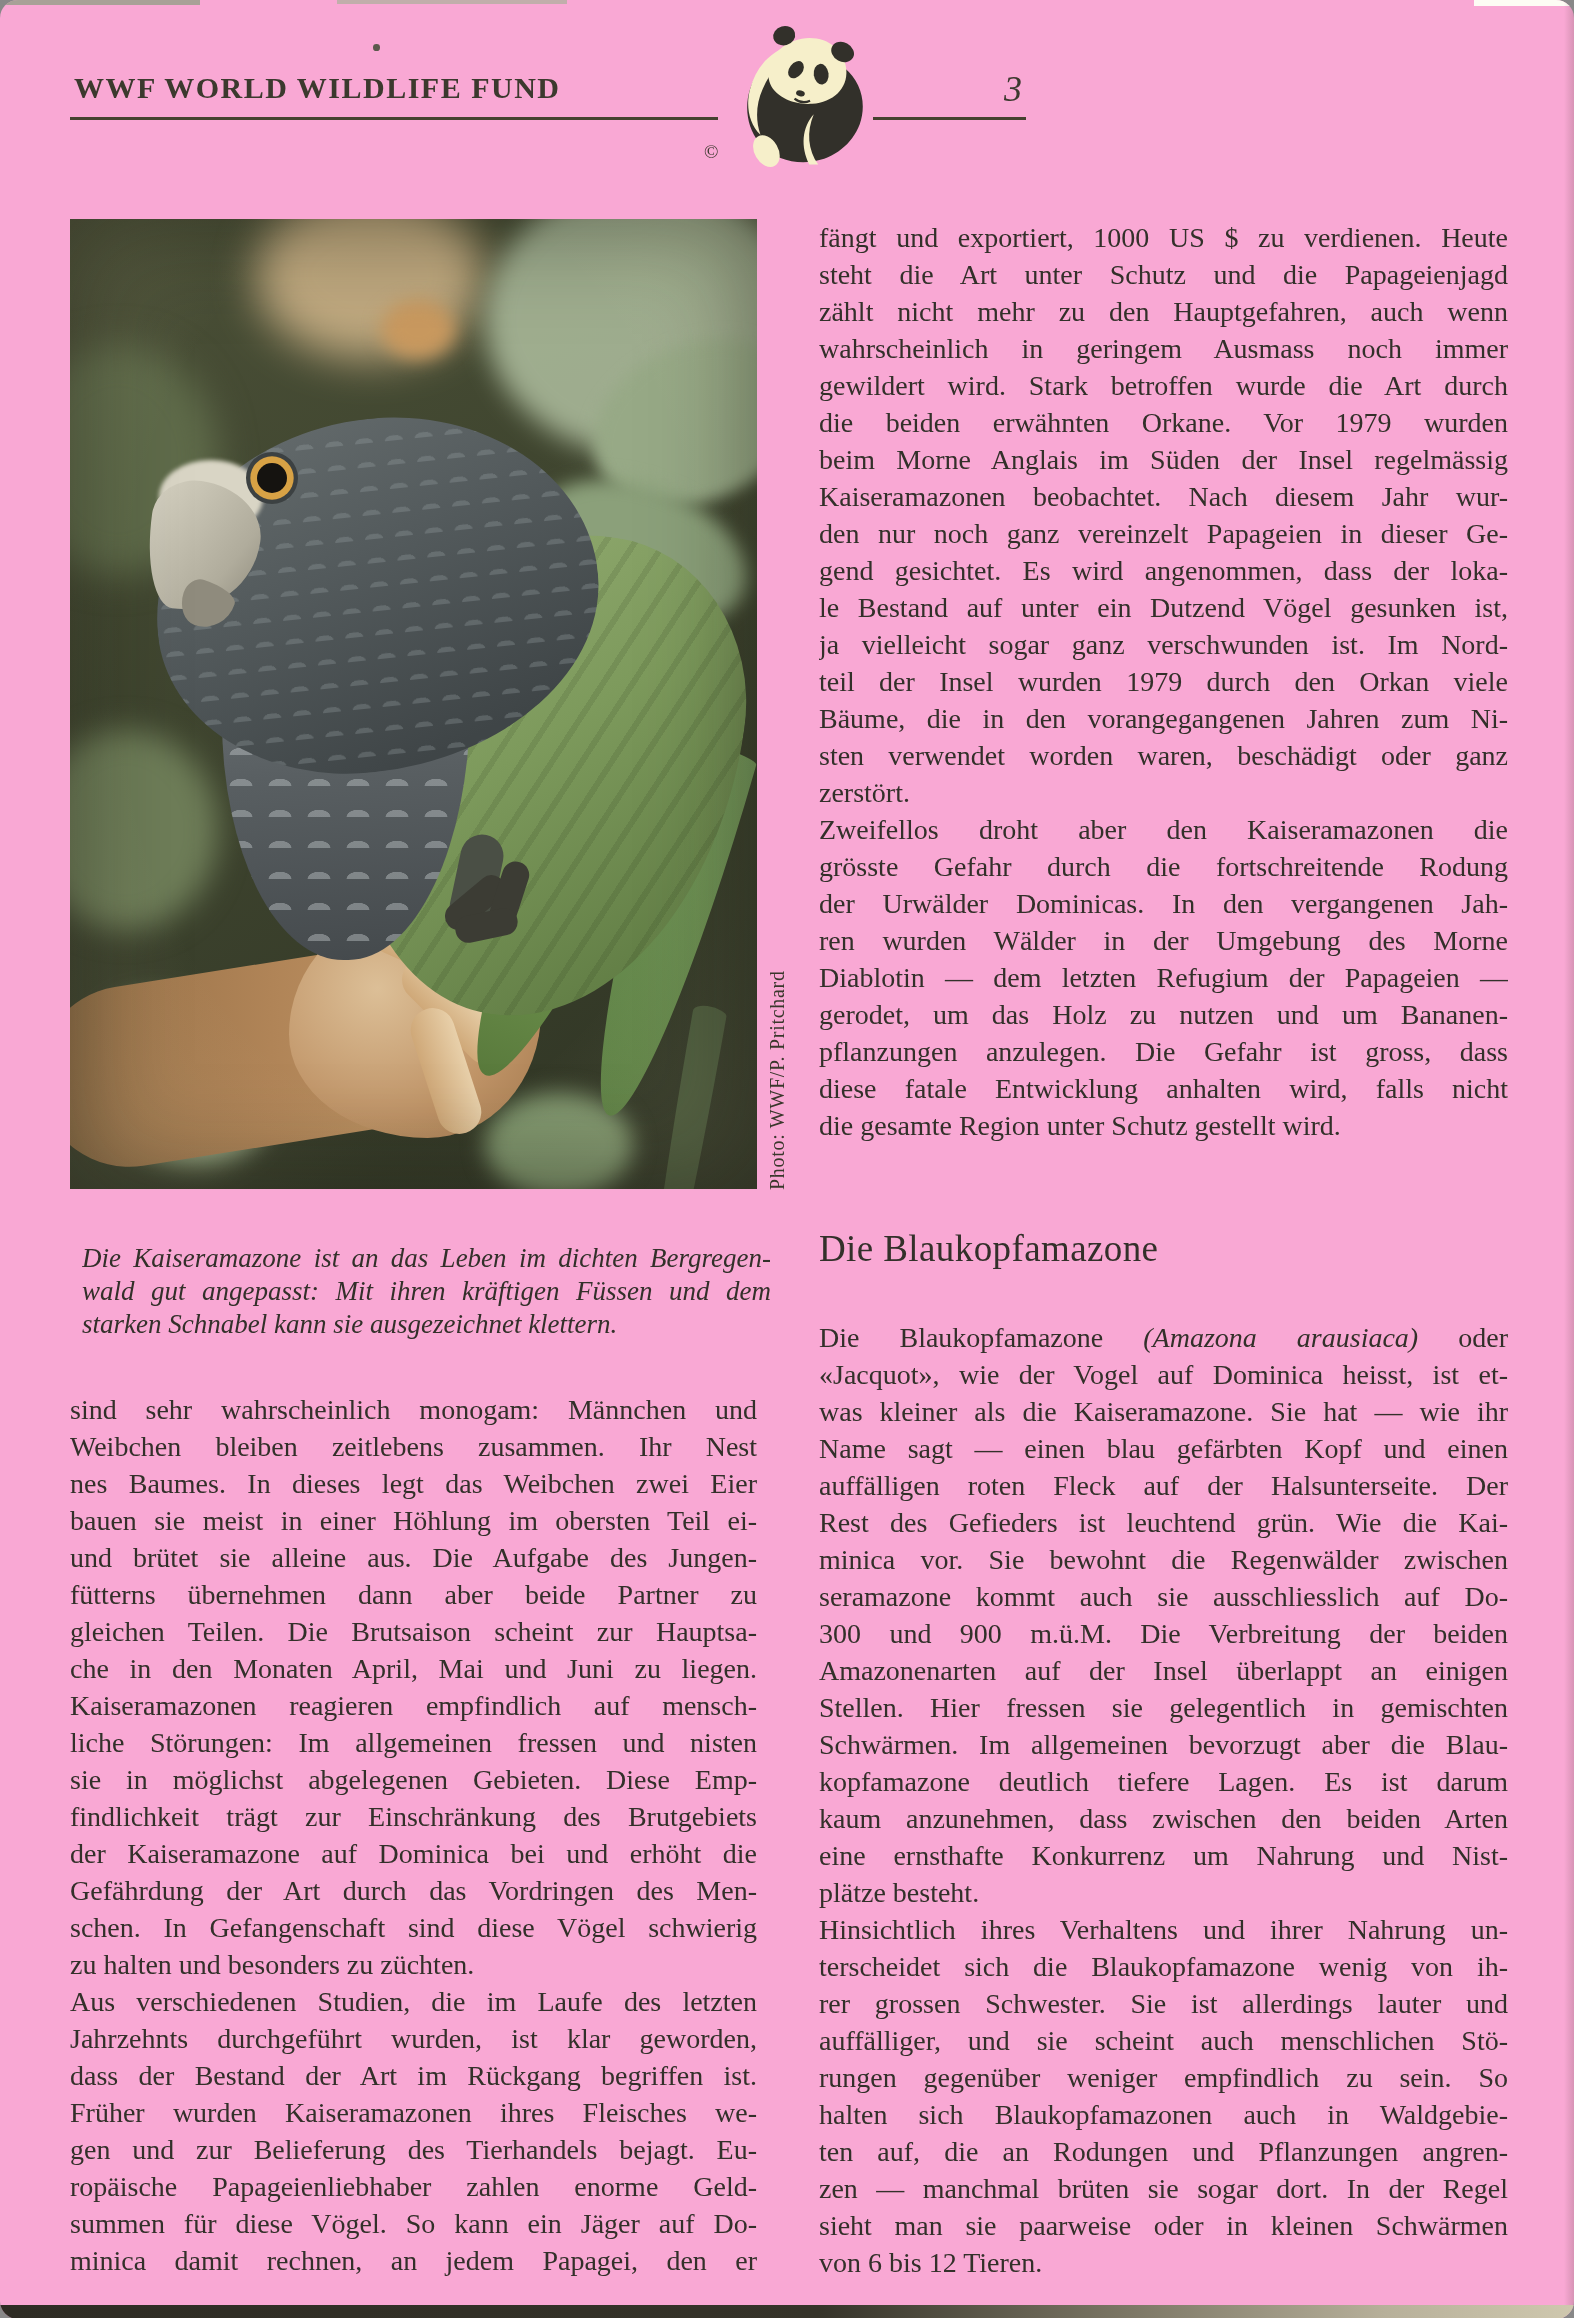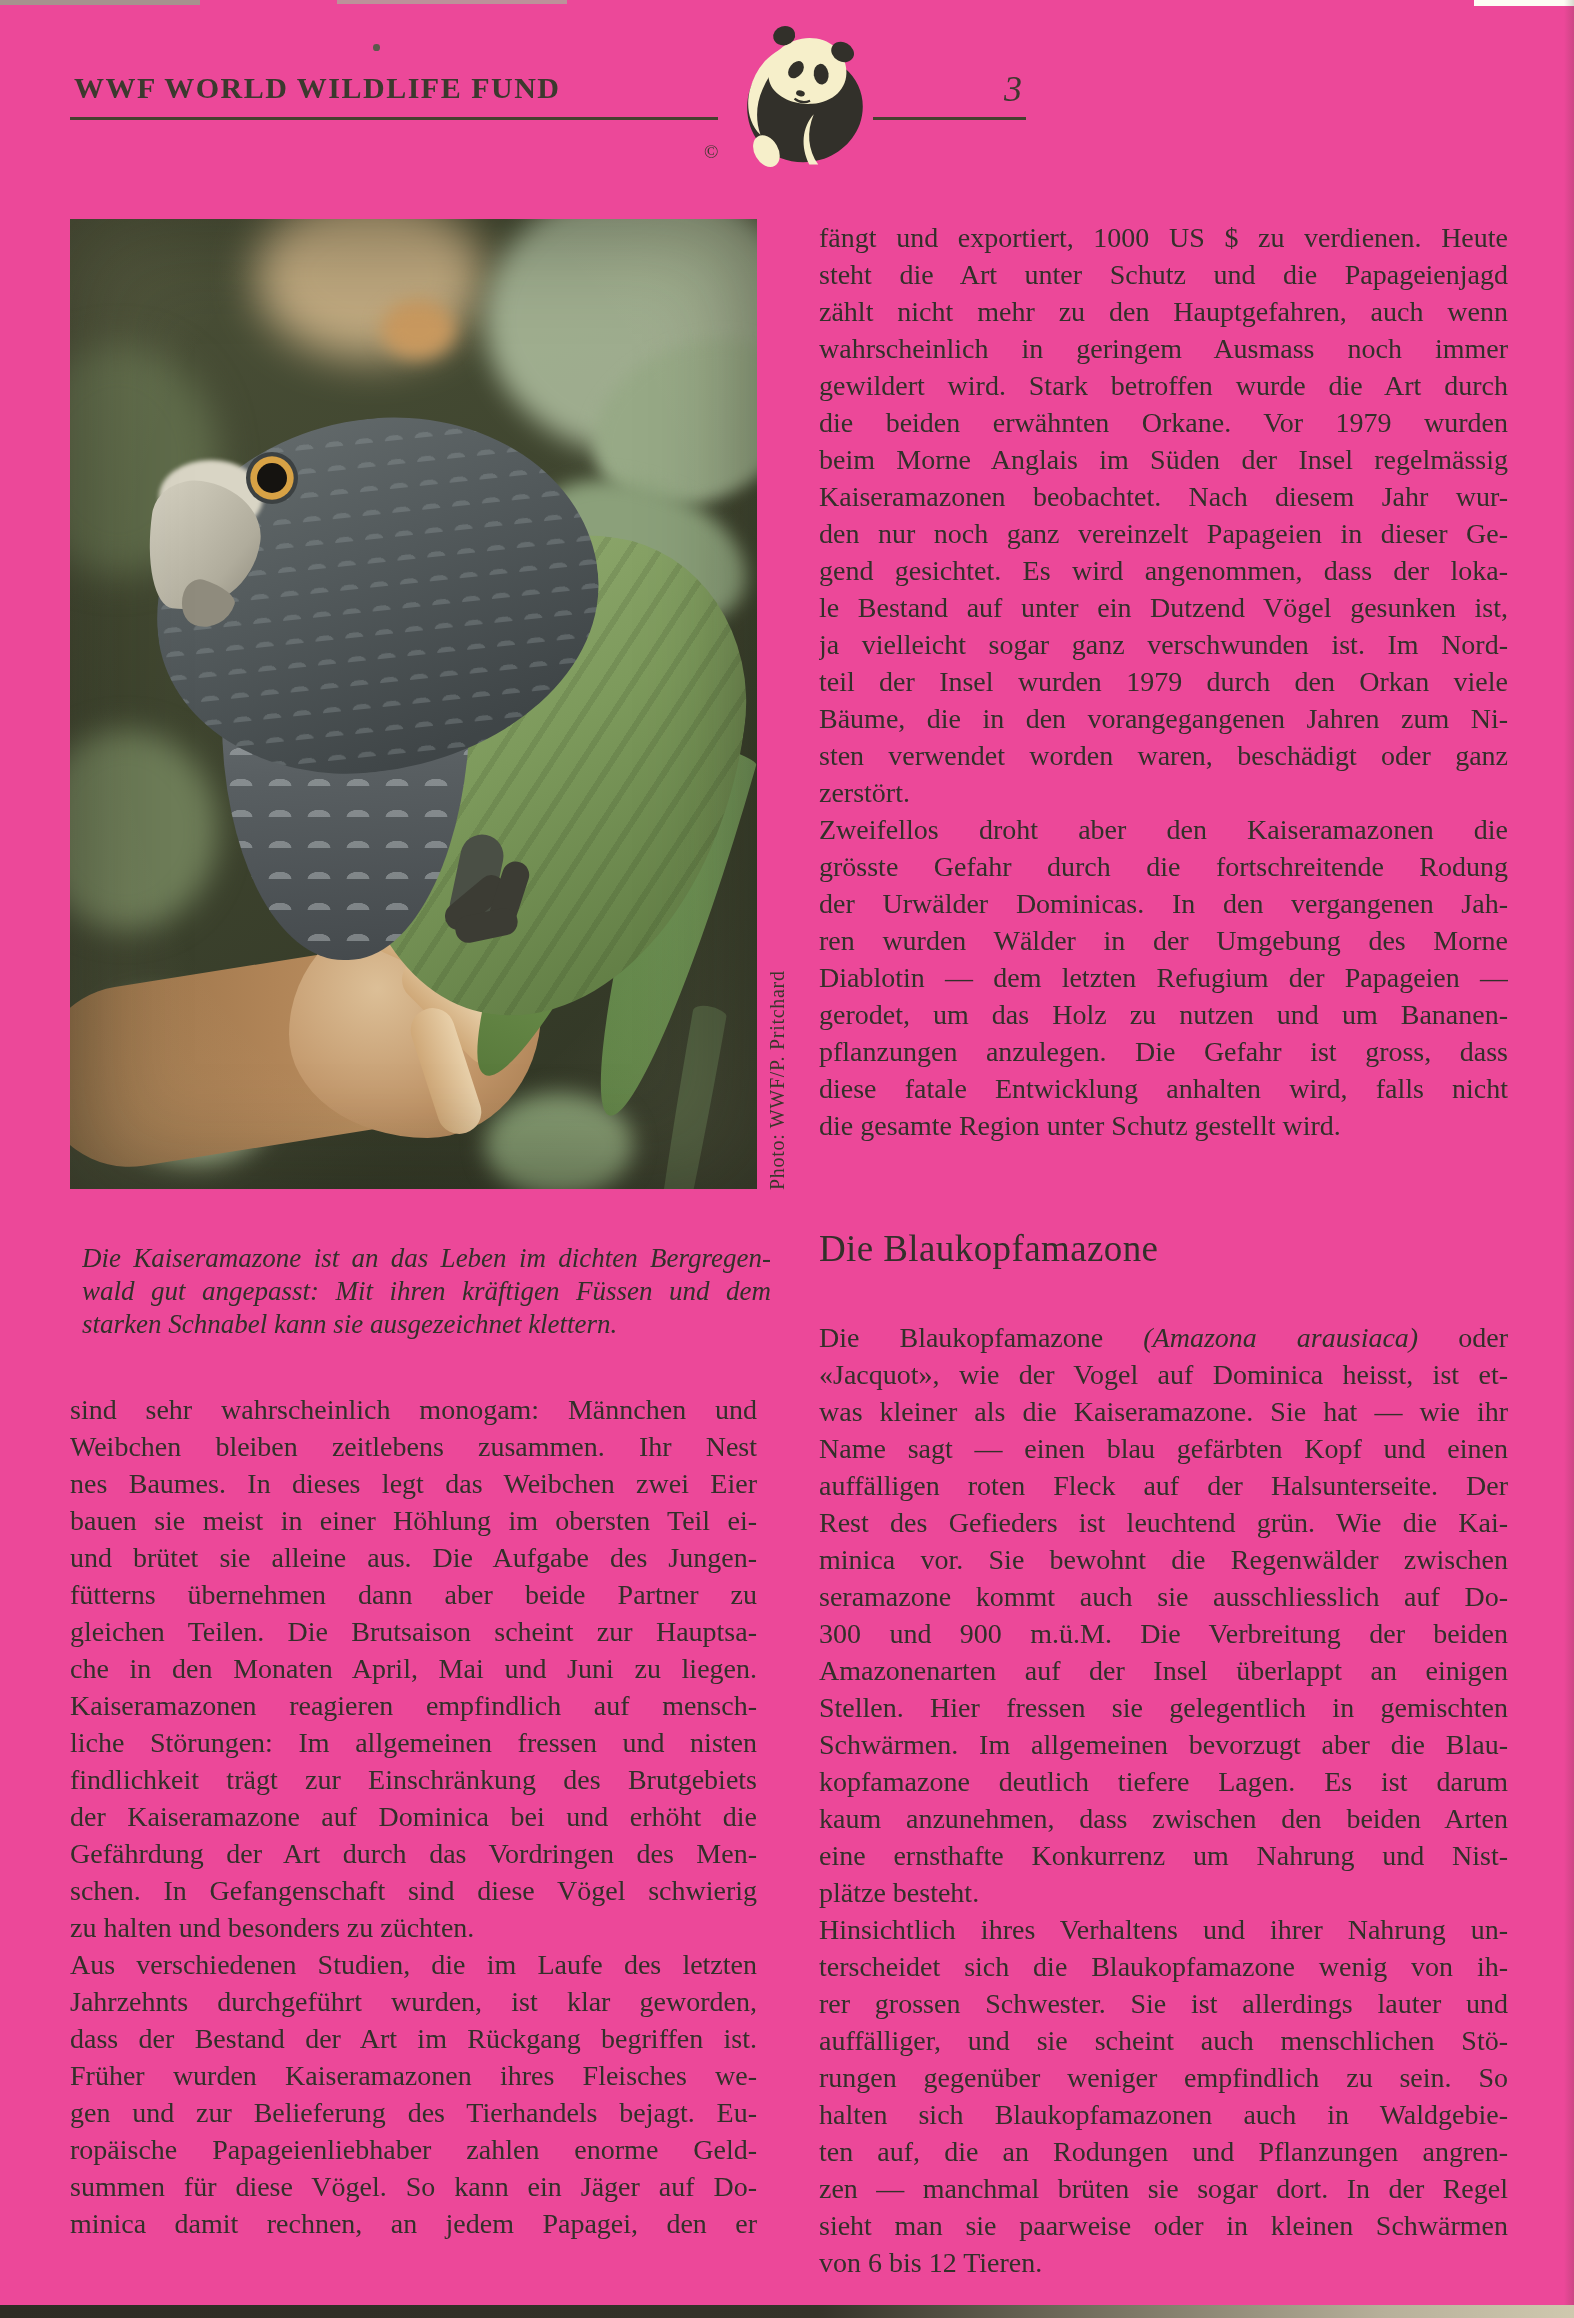--- a/index.html
+++ b/index.html
@@ -1,22 +1,23 @@
 <!DOCTYPE html>
 <html style="font-size:12px"><head>
 <meta charset="utf-8">
 <style>
   html,body{margin:0;padding:0;background:#888;}
   .page{
     position:relative;
     width:1574px;height:2319px;
-    background:#ec4899;
+    background:#f9a8d4;
     font-family:"Liberation Serif","DejaVu Serif",serif;
     color:#33302a;
     overflow:hidden;
+    border-radius:18px;
   }
   
   .scan-top-a{position:absolute;left:0;top:0;width:200px;height:5.2px;background:#9aa08c;opacity:.85;}
   .scan-top-b{position:absolute;left:337px;top:0;width:230px;height:4.4px;background:#aab09a;opacity:.7;}
   .scan-top-c{position:absolute;left:1474px;top:0;width:100px;height:6px;background:#fdfcf4;}
   .scan-dot{position:absolute;left:373px;top:44px;width:6.7px;height:6.7px;border-radius:50%;background:#5c594c;}
   .scan-right{position:absolute;right:0;top:0;width:10.4px;height:100%;background:linear-gradient(90deg,rgba(0,0,0,0),rgba(60,55,40,.18));}
   .scan-bottom{position:absolute;left:0;top:2305px;width:100%;height:13.3px;
     background:linear-gradient(90deg,#2e2c24 0%,#353329 52%,#7d7866 72%,#b7b09a 88%,#cfc8ae 100%);}
 
@@ -202,20 +203,21 @@
         <div class="tline just">sind sehr wahrscheinlich monogam: Männchen und</div>
         <div class="tline just">Weibchen bleiben zeitlebens zusammen. Ihr Nest</div>
         <div class="tline just">nes Baumes. In dieses legt das Weibchen zwei Eier</div>
         <div class="tline just">bauen sie meist in einer Höhlung im obersten Teil ei-</div>
         <div class="tline just">und brütet sie alleine aus. Die Aufgabe des Jungen-</div>
         <div class="tline just">fütterns übernehmen dann aber beide Partner zu</div>
         <div class="tline just">gleichen Teilen. Die Brutsaison scheint zur Hauptsa-</div>
         <div class="tline just">che in den Monaten April, Mai und Juni zu liegen.</div>
         <div class="tline just">Kaiseramazonen reagieren empfindlich auf mensch-</div>
         <div class="tline just">liche Störungen: Im allgemeinen fressen und nisten</div>
+        <div class="tline just">sie in möglichst abgelegenen Gebieten. Diese Emp-</div>
         <div class="tline just">findlichkeit trägt zur Einschränkung des Brutgebiets</div>
         <div class="tline just">der Kaiseramazone auf Dominica bei und erhöht die</div>
         <div class="tline just">Gefährdung der Art durch das Vordringen des Men-</div>
         <div class="tline just">schen. In Gefangenschaft sind diese Vögel schwierig</div>
         <div class="tline">zu halten und besonders zu züchten.</div>
       </div>
     <div>
         <div class="tline just">Aus verschiedenen Studien, die im Laufe des letzten</div>
         <div class="tline just">Jahrzehnts durchgeführt wurden, ist klar geworden,</div>
         <div class="tline just">dass der Bestand der Art im Rückgang begriffen ist.</div>

